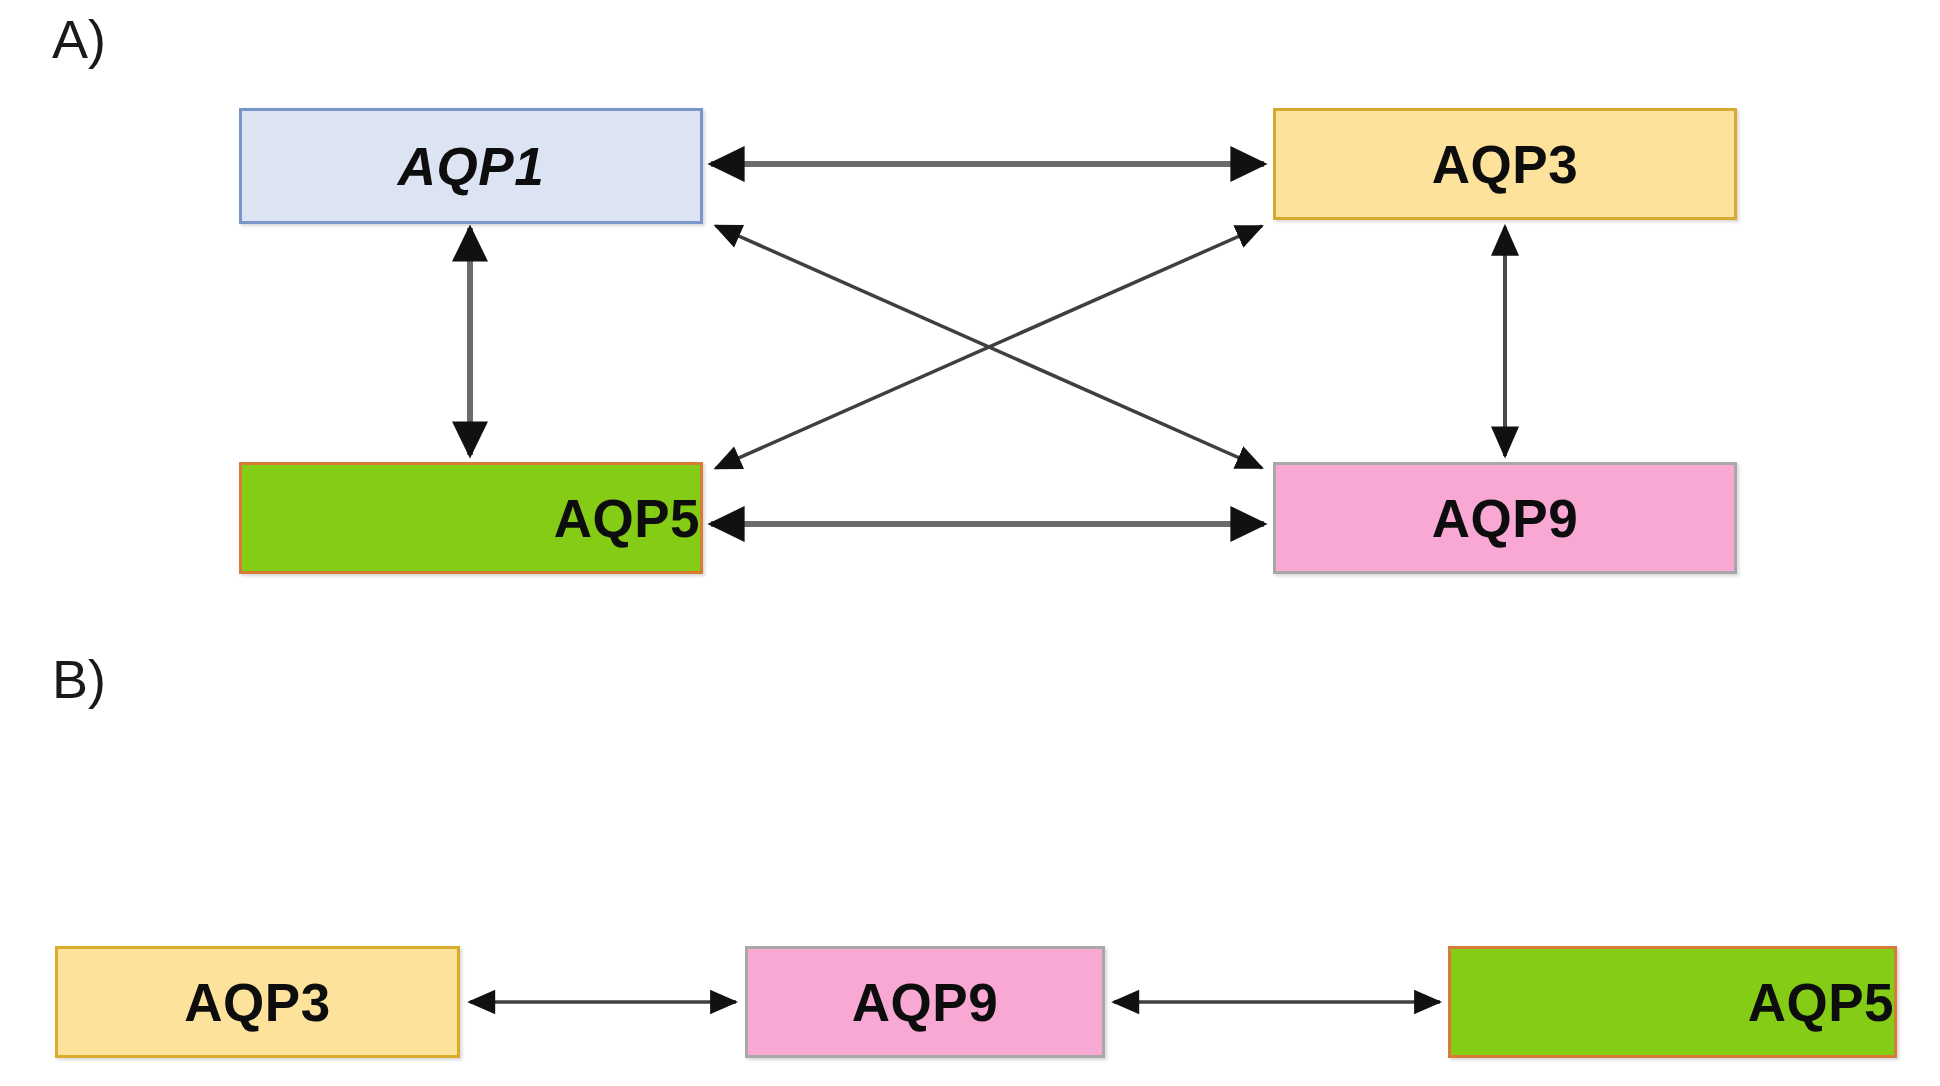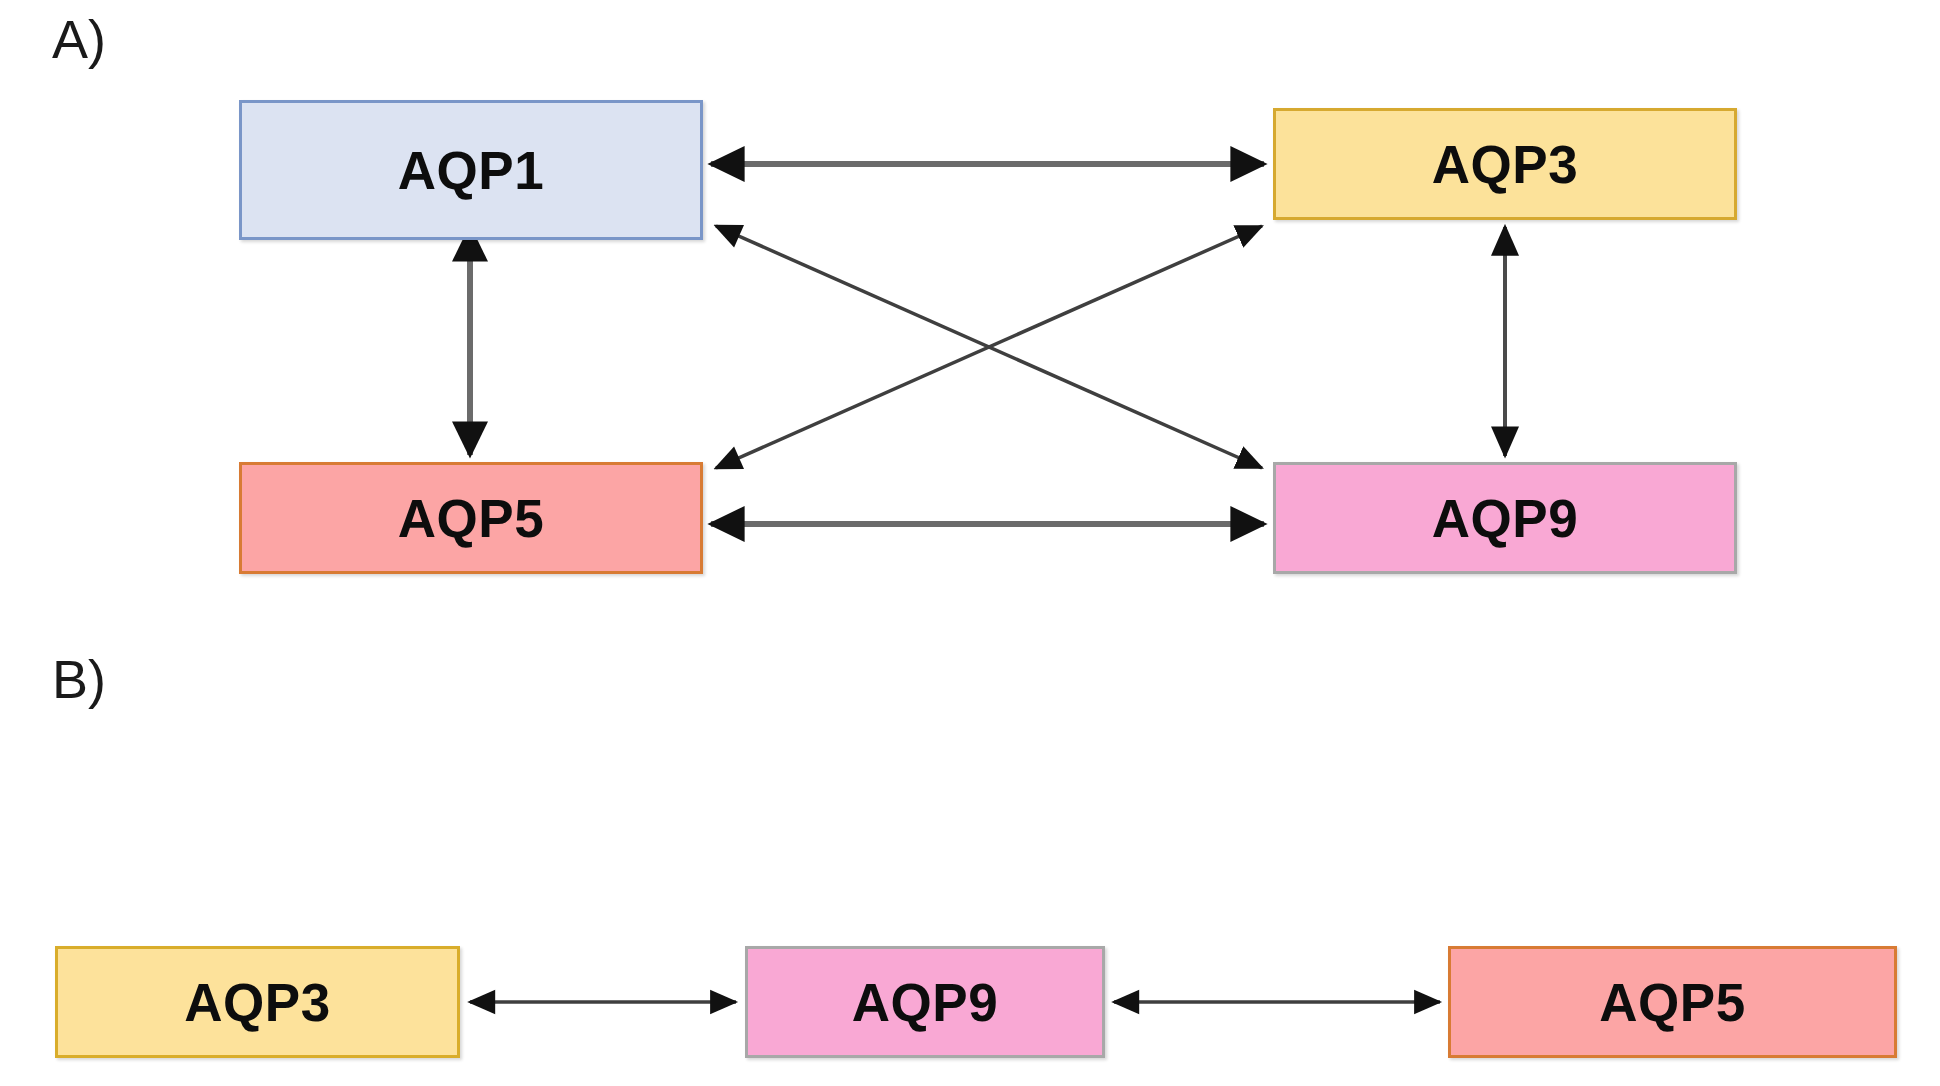--- a/index.html
+++ b/index.html
@@ -37,21 +37,21 @@
     font-size: 53px;
     color: #0d0d0d;
     letter-spacing: 0.5px;
     border-style: solid;
     border-width: 3px;
     box-shadow: 2px 2px 3px rgba(0,0,0,0.16);
   }
   .node.blue   { background: #dce3f2; border-color: #7a96c8; }
   .node.yellow { background: #fce29a; border-color: #d6a930; }
   .node.yellow-b { background: #fde29b; border-color: #d9ad2b; }
-  .node.orange { background: #fca5a5; border-color: #d87b34; }
+  .node.orange { background: #84cc16; border-color: #d87b34; justify-content: flex-end; }
   .node.grey   { background: #f9a8d4; border-color: #a8a8a8; }
 
   svg.edges {
     position: absolute;
     left: 0;
     top: 0;
     width: 1940px;
     height: 1086px;
     pointer-events: none;
   }
@@ -96,21 +96,21 @@
 
     <line class="edge-line edge-thin" x1="716" y1="468" x2="1262" y2="226" marker-start="url(#arrTailThin)" marker-end="url(#arrHeadThin)"></line>
 
     <line class="edge-line edge-thin" x1="470" y1="1002" x2="736" y2="1002" marker-start="url(#arrTailThin)" marker-end="url(#arrHeadThin)"></line>
 
     <line class="edge-line edge-thin" x1="1114" y1="1002" x2="1440" y2="1002" marker-start="url(#arrTailThin)" marker-end="url(#arrHeadThin)"></line>
   </svg>
 
   <div class="panel-label" style="left:52px; top:12px;">A)</div>
 
-  <div class="node blue" style="left:239px; top:100px; width:464px; height:140px;">
+  <div class="node blue" style="left:239px; top:108px; width:464px; height:116px;font-style:italic;">
     <span>AQP1</span>
   </div>
 
   <div class="node yellow" style="left:1273px; top:108px; width:464px; height:112px;">
     <span>AQP3</span>
   </div>
 
   <div class="node orange" style="left:239px; top:462px; width:464px; height:112px;">
     <span>AQP5</span>
   </div>

